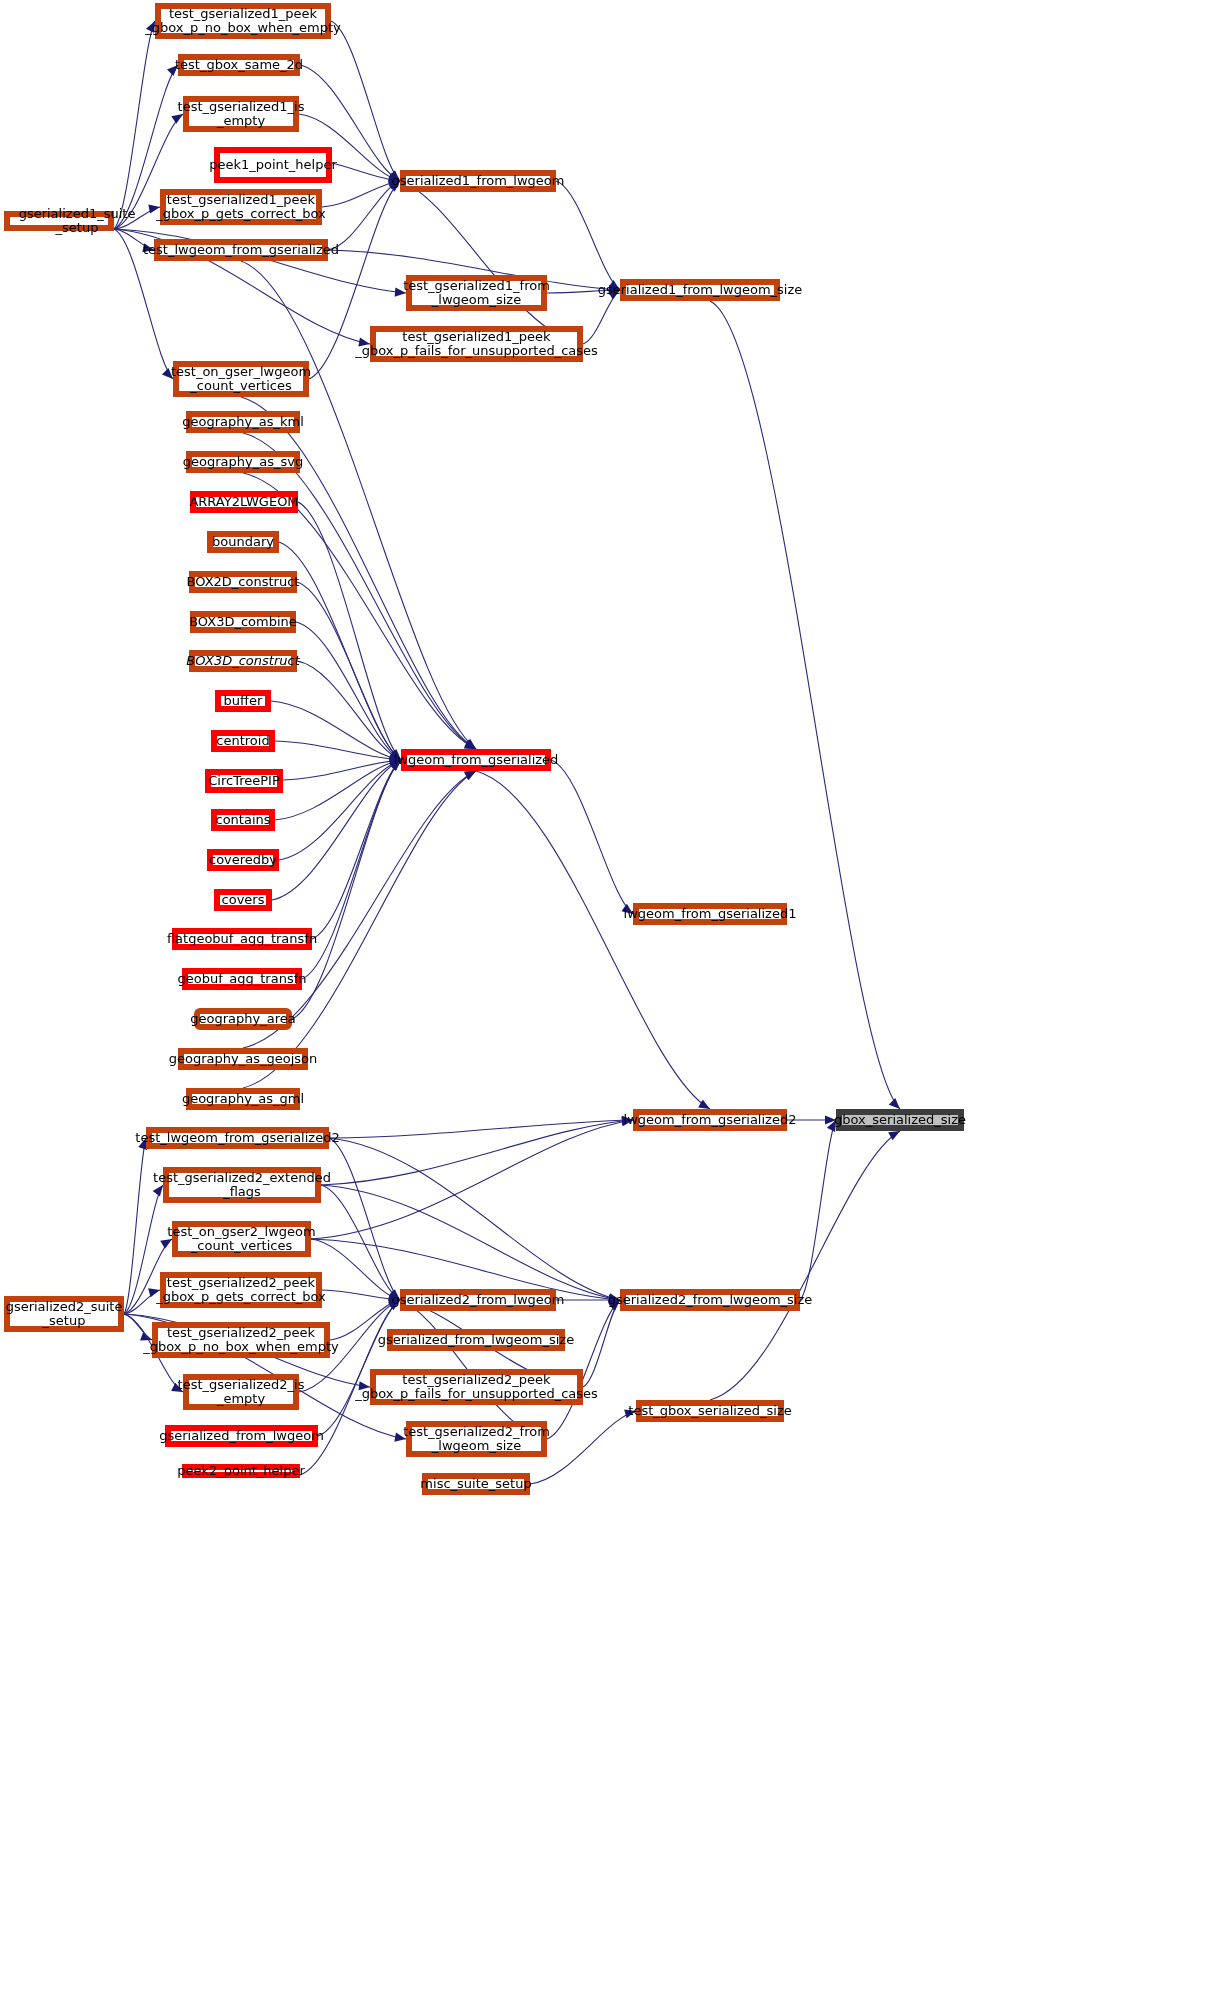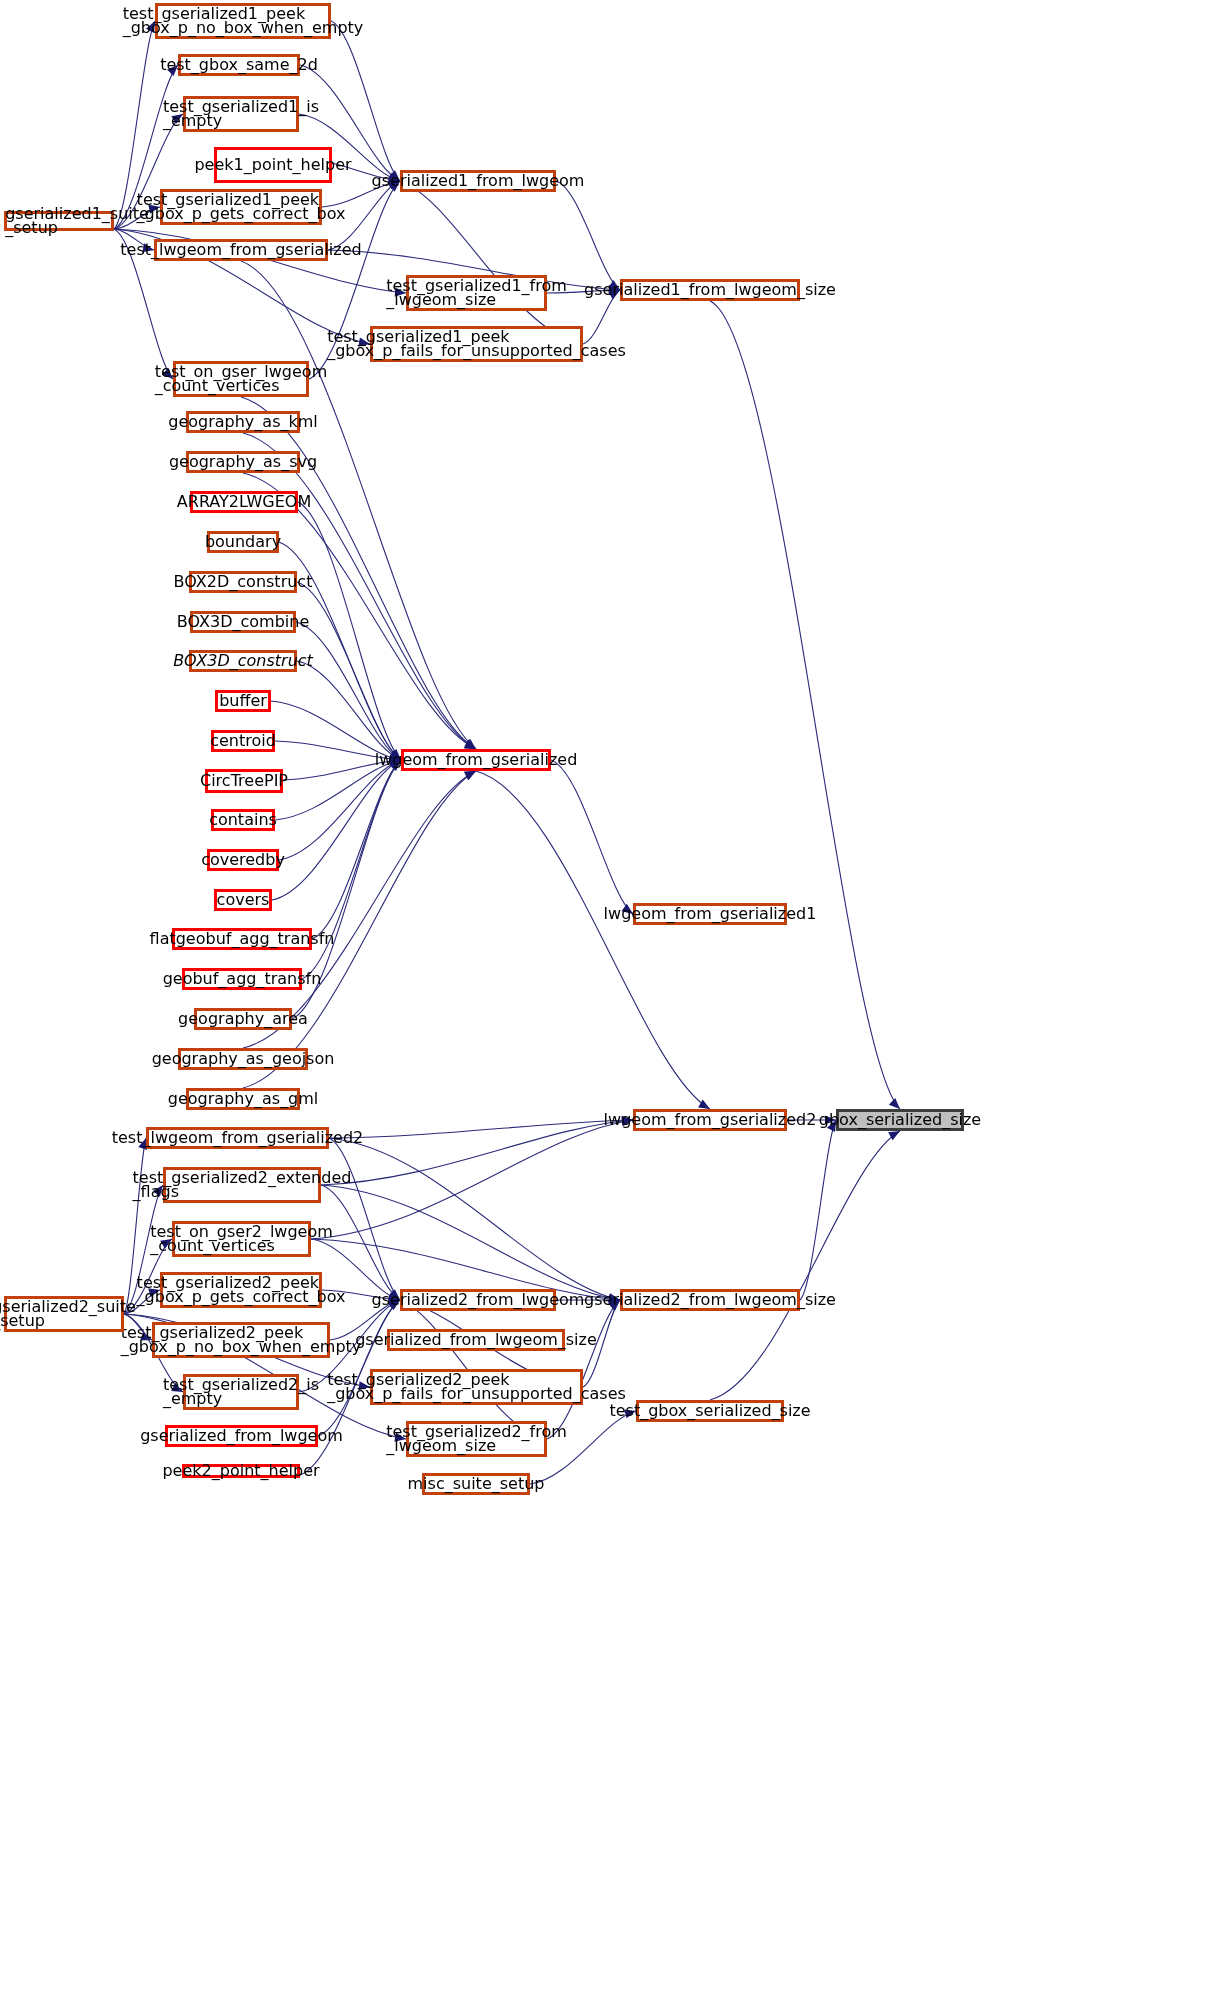--- a/index.html
+++ b/index.html
@@ -21,24 +21,25 @@
     width: 1229px;
     height: 1996px;
     pointer-events: none;
   }
   .node {
     position: absolute;
     box-sizing: border-box;
     display: flex;
     align-items: center;
     justify-content: center;
+    text-align: center;
     background: #ffffff;
-    border: 3px solid #c2410c;
+    border: 6px solid #c2410c;
     color: #000000;
-    font-size: 16px;
+    font-size: 13px;
     line-height: 14.5px;
     letter-spacing: 0px;
     white-space: pre-line;
     z-index: 5;
   }
   .node.red {
     border-color: #ff0000;
   }
   .node.highlight {
     background: #bfbfbf;
@@ -216,41 +217,41 @@
 _empty</div>
       <div class="node red" style="left: 182px; top: 147px; width: 118px; height: 36px; margin-left: 32px;">peek1_point_helper</div>
       <div class="node" style="left: 160px; top: 189px; width: 162px; height: 36px;">test_gserialized1_peek
 _gbox_p_gets_correct_box</div>
       <div class="node" style="left: 154px; top: 239px; width: 174px; height: 22px;">test_lwgeom_from_gserialized</div>
       <div class="node" style="left: 4px; top: 211px; width: 110px; height: 20px; padding-left: 36px;">gserialized1_suite
 _setup</div>
       <div class="node" style="left: 400px; top: 170px; width: 156px; height: 22px;">gserialized1_from_lwgeom</div>
       <div class="node" style="left: 406px; top: 275px; width: 141px; height: 36px;">test_gserialized1_from
 _lwgeom_size</div>
-      <div class="node" style="left: 620px; top: 279px; width: 180px; height: 22px;">gserialized1_from_lwgeom_size</div>
+      <div class="node" style="left: 620px; top: 279px; width: 160px; height: 22px;">gserialized1_from_lwgeom_size</div>
       <div class="node" style="left: 370px; top: 326px; width: 213px; height: 36px;">test_gserialized1_peek
 _gbox_p_fails_for_unsupported_cases</div>
       <div class="node" style="left: 173px; top: 361px; width: 136px; height: 36px;">test_on_gser_lwgeom
 _count_vertices</div>
       <div class="node" style="left: 186px; top: 411px; width: 114px; height: 22px;">geography_as_kml</div>
       <div class="node" style="left: 186px; top: 451px; width: 114px; height: 22px;">geography_as_svg</div>
       <div class="node red" style="left: 190px; top: 491px; width: 108px; height: 22px;">ARRAY2LWGEOM</div>
       <div class="node" style="left: 207px; top: 531px; width: 72px; height: 22px;">boundary</div>
       <div class="node" style="left: 189px; top: 571px; width: 108px; height: 22px;">BOX2D_construct</div>
       <div class="node" style="left: 190px; top: 611px; width: 106px; height: 22px;">BOX3D_combine</div>
       <div class="node" style="left: 189px; top: 650px; width: 108px; height: 22px; font-style: italic;">BOX3D_construct</div>
       <div class="node red" style="left: 215px; top: 690px; width: 56px; height: 22px;">buffer</div>
       <div class="node red" style="left: 211px; top: 730px; width: 64px; height: 22px;">centroid</div>
       <div class="node red" style="left: 205px; top: 769px; width: 78px; height: 24px;">CircTreePIP</div>
       <div class="node red" style="left: 211px; top: 809px; width: 64px; height: 22px;">contains</div>
       <div class="node red" style="left: 207px; top: 849px; width: 72px; height: 22px;">coveredby</div>
       <div class="node red" style="left: 214px; top: 889px; width: 58px; height: 22px;">covers</div>
       <div class="node red" style="left: 172px; top: 928px; width: 140px; height: 22px;">flatgeobuf_agg_transfn</div>
       <div class="node red" style="left: 182px; top: 968px; width: 120px; height: 22px;">geobuf_agg_transfn</div>
-      <div class="node" style="left: 194px; top: 1008px; width: 98px; height: 22px;">geography_area</div>
+      <div class="node" style="left: 194px; top: 1008px; width: 98px; height: 22px; border-radius: 6px;">geography_area</div>
       <div class="node" style="left: 178px; top: 1048px; width: 130px; height: 22px;">geography_as_geojson</div>
       <div class="node" style="left: 186px; top: 1088px; width: 114px; height: 22px;">geography_as_gml</div>
       <div class="node red" style="left: 401px; top: 749px; width: 150px; height: 22px;">lwgeom_from_gserialized</div>
       <div class="node" style="left: 633px; top: 903px; width: 154px; height: 22px;">lwgeom_from_gserialized1</div>
       <div class="node" style="left: 633px; top: 1109px; width: 154px; height: 22px;">lwgeom_from_gserialized2</div>
       <div class="node highlight" style="left: 836px; top: 1109px; width: 128px; height: 22px;">gbox_serialized_size</div>
       <div class="node" style="left: 146px; top: 1127px; width: 183px; height: 22px;">test_lwgeom_from_gserialized2</div>
       <div class="node" style="left: 163px; top: 1167px; width: 158px; height: 36px;">test_gserialized2_extended
 _flags</div>
       <div class="node" style="left: 172px; top: 1221px; width: 139px; height: 36px;">test_on_gser2_lwgeom

